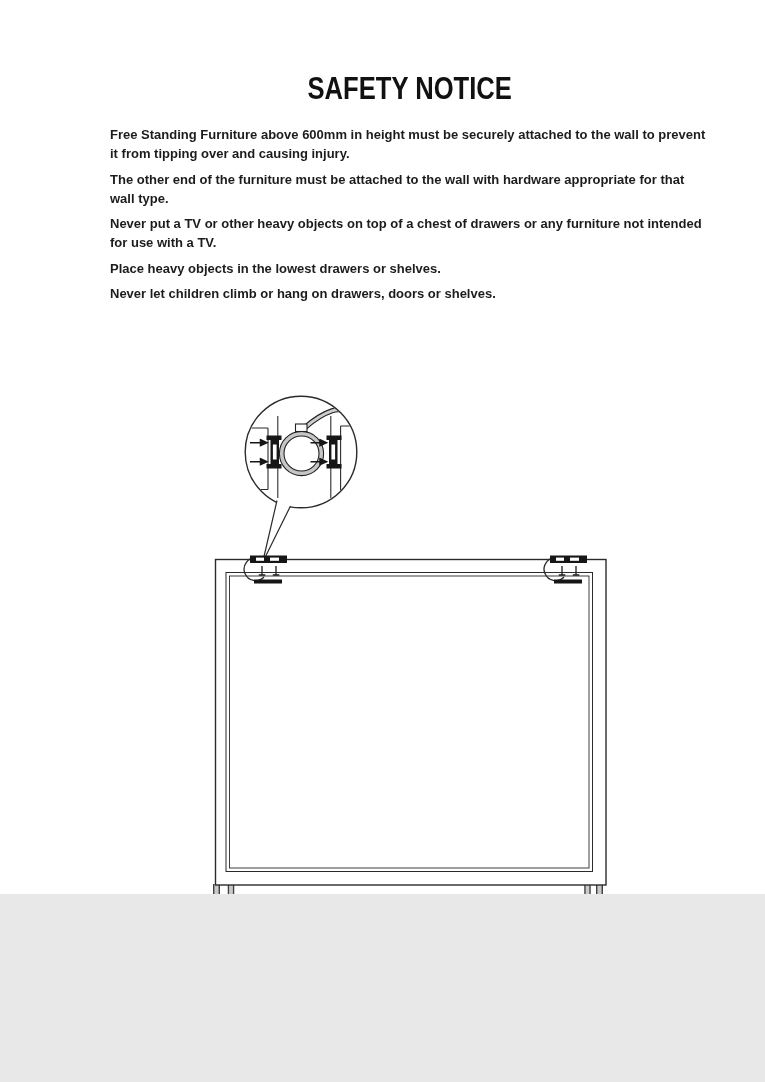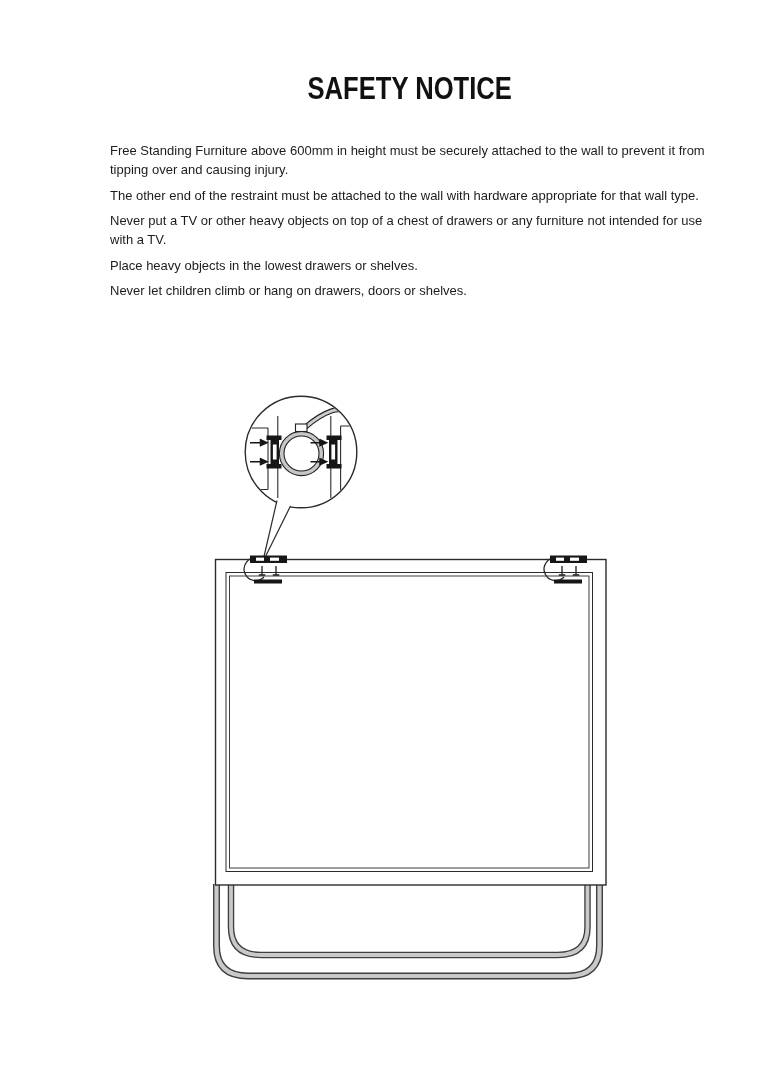--- a/index.html
+++ b/index.html
@@ -1,18 +1,18 @@
 <!DOCTYPE html>
 <html><head>
 <meta charset="utf-8">
 <style>
   html,body{margin:0;padding:0;background:#e8e8e8;}
   .page{
     position:relative;
-    width:765px;height:1082px;
+    width:765px;height:894px;
     background:#ffffff;
     margin:0 auto;
     font-family:"Liberation Sans", sans-serif;
     color:#1c1c1c;
     overflow:hidden;
   }
   .content{
     position:absolute;
     left:110px;top:0;
     width:600px;
@@ -23,21 +23,21 @@
     color:#111;
     white-space:nowrap;
   }
   .title1{margin:71px 0 0 0;font-size:32px;line-height:34px;}
   .title2{margin:6px 0 0 0;font-size:33px;line-height:36px;}
   .title1 span,.title2 span{
     display:inline-block;
     transform:scaleX(0.80);
     transform-origin:center;
   }
-  .paras{margin-top:36px;}
+  .paras{margin-top:20px;font-weight:bold;}
   .paras p{
     margin:0 0 6.5px 0;
     font-size:13px;
     line-height:19px;
   }
   .figure{
     position:absolute;left:0;top:0;width:765px;height:1082px;
     pointer-events:none;
   }
   .figure svg{position:absolute;left:195px;top:388px;}
@@ -45,21 +45,21 @@
 </head>
 <body>
 
 <div class="page">
 
   <div class="content">
     <h1 class="title1"><span>SAFETY NOTICE</span></h1>
 
     <div class="paras">
       <p>Free Standing Furniture above 600mm in height must be securely attached to the wall to prevent it from tipping over and causing injury.</p>
-      <p>The other end of the restraint must be attached to the wall with hardware appropriate for that wall type.</p>
+      <p>The other end of the furniture must be attached to the wall with hardware appropriate for that wall type.</p>
       <p>Never put a TV or other heavy objects on top of a chest of drawers or any furniture not intended for use with a TV.</p>
       <p>Place heavy objects in the lowest drawers or shelves.</p>
       <p>Never let children climb or hang on drawers, doors or shelves.</p>
     </div>
   </div>
 
   <div class="figure">
     <svg width="445" height="605" viewBox="195 388 445 605">
       <defs>
         <clipPath id="cclip">

